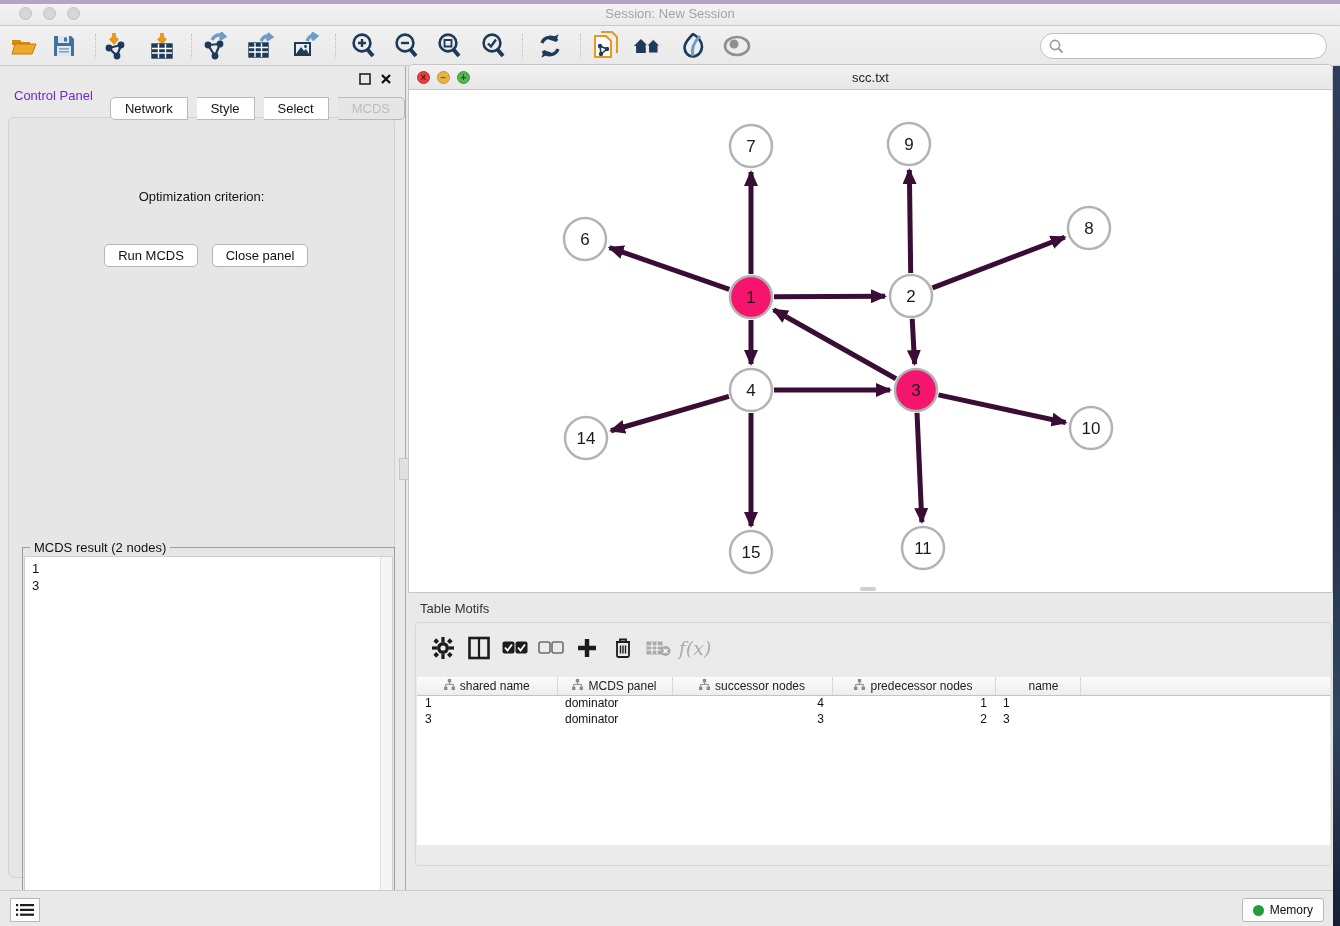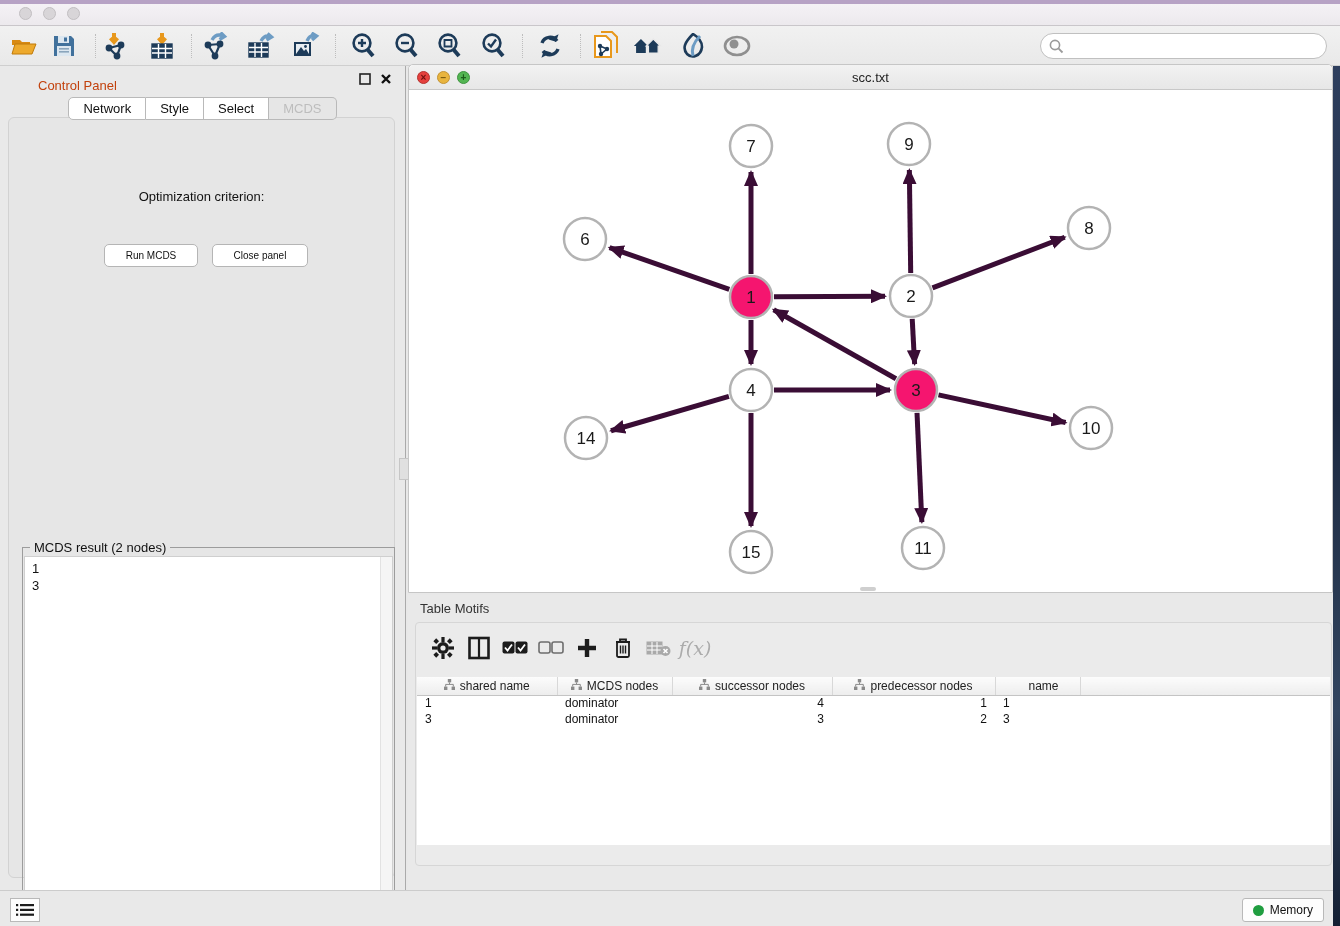--- a/index.html
+++ b/index.html
@@ -21,37 +21,37 @@
   .tb-icon { position:absolute; top:6px; width:30px; height:28px; display:flex;
     align-items:center; justify-content:center; cursor:default; }
   .tb-sep { position:absolute; top:8px; width:0; height:24px; border-left:1px dotted #bdbdbd; }
   #search-wrap { position:absolute; right:13px; top:7px; width:287px; height:26px; }
   #search-input { width:100%; height:100%; border:1px solid #c0c0c0; border-radius:13px;
     background:#fff; padding:0 10px 0 28px; font-size:13px; outline:none; }
   #search-icon { position:absolute; left:9px; top:6px; }
 
   
   #control-panel { position:absolute; left:0; top:66px; width:405px; height:824px; background:#e9e9e9; }
-  #cp-header { position:absolute; left:14px; top:12px; color:#c2410c;margin-left:24px; }
+  #cp-header { position:absolute; left:14px; top:22px; color:#6d28d9; }
   .mini-btn { position:absolute; top:6px; width:14px; height:14px; }
-  #cp-tabs { position:absolute; left:0; top:31px; width:100%; display:flex; justify-content:center; z-index:3; }
+  #cp-tabs { position:absolute; left:0; top:31px; width:100%; display:flex; justify-content:flex-end; z-index:3;gap:9px; }
   .seg { background:#fff; border:1px solid #b9b9b9; border-left:none; padding:3px 14px;
     font-size:13px; color:#111; cursor:default; white-space:nowrap; }
   .seg:first-child { border-left:1px solid #b9b9b9; border-radius:5px 0 0 5px; }
   .seg:last-child { border-radius:0 5px 5px 0; }
   .seg.active { background:#e6e6e6; color:#bdbdbd; }
   #cp-box { position:absolute; left:8px; top:51px; width:387px; height:761px;
     background:#e6e6e6; border:1px solid #d2d2d2; border-radius:6px; }
   #opt-label { position:absolute; left:0; top:71px; width:100%; text-align:center; color:#111; }
   #criterion-select { position:absolute; left:45px; top:92px; width:308px; height:24px;
     background:#fff; border:1px solid #b5b5b5; border-radius:5px; display:flex;
     align-items:center; padding:0 24px 0 12px; cursor:default; }
   #criterion-spinner { position:absolute; right:8px; top:4px; }
   .cp-btn { position:absolute; top:126px; height:23px; background:#fff; border:1px solid #b5b5b5;
-    border-radius:5px; font-size:10px; color:#111; text-align:center; line-height:21px; cursor:default; }
+    border-radius:5px; font-size:13px; color:#111; text-align:center; line-height:21px; cursor:default; }
   #run-btn { left:95px; width:94px; }
   #close-panel-btn { left:203px; width:96px; }
   #result-group { position:absolute; left:13px; top:429px; width:373px; height:376px;
     border:1px solid #9c9c9c; }
   #result-title { position:absolute; left:7px; top:-8px; background:#e6e6e6; padding:0 4px; color:#111; }
   #result-area { position:absolute; left:1px; top:8px; width:369px; height:365px; background:#fff;
     border:1px solid #cfcfcf; overflow:hidden; }
   #result-lines { padding:3px 0 0 7px; line-height:17px; color:#111; }
   #result-scrollbar { position:absolute; right:0; top:0; width:12px; height:100%;
     background:#f5f5f5; border-left:1px solid #e2e2e2; }
@@ -107,20 +107,21 @@
     background:linear-gradient(180deg,#2e3f5e 0%,#1c2940 40%,#32455f 75%,#141f33 100%); }
 </style>
 </head>
 <body>
 
 <div id="titlebar">
   <div class="accent"></div>
   <div class="tl-circle" style="left:19px"></div>
   <div class="tl-circle" style="left:43px"></div>
   <div class="tl-circle" style="left:67px"></div>
+  <div id="win-title">Session: New Session</div>
 </div>
 
 <div id="toolbar">
   <span class="tb-icon" style="left:9px">
     <svg width="26" height="24" viewBox="0 0 26 24">
         <path d="M1 6 h8 l2 2 h8 v3 h-18 z" fill="#d98a12"></path>
         <path d="M1 20 L4 10 h21 l-4 10 z" fill="#eda92c" stroke="#c07a0a"></path>
       </svg>
   </span>
   <span class="tb-icon" style="left:49px">
@@ -454,21 +455,21 @@
               <th style="width: 115px;">
                 <span class="hdr-inner">
                   <span><svg width="11" height="11" viewBox="0 0 11 11">
                       <g fill="#8a8a8a">
                         <rect x="3.8" y="0" width="3.4" height="3.4"></rect>
                         <rect x="0" y="7.6" width="3.4" height="3.4"></rect>
                         <rect x="7.6" y="7.6" width="3.4" height="3.4"></rect>
                       </g>
                       <path d="M5.5 3.4 v2 M1.7 7.6 v-2.2 h7.6 v2.2" fill="none" stroke="#8a8a8a" stroke-width="1"></path>
                     </svg></span>
-                  <span>MCDS nodes</span>
+                  <span>MCDS panel</span>
                 </span>
               </th>
               <th style="width: 160px;">
                 <span class="hdr-inner">
                   <span><svg width="11" height="11" viewBox="0 0 11 11">
                       <g fill="#8a8a8a">
                         <rect x="3.8" y="0" width="3.4" height="3.4"></rect>
                         <rect x="0" y="7.6" width="3.4" height="3.4"></rect>
                         <rect x="7.6" y="7.6" width="3.4" height="3.4"></rect>
                       </g>

